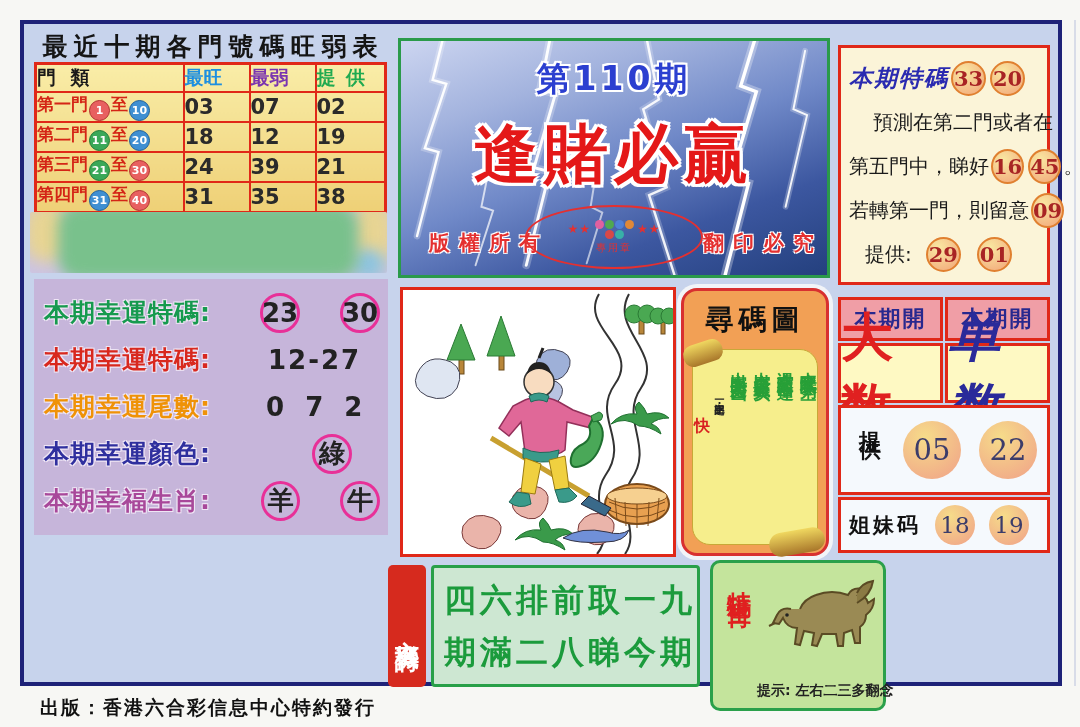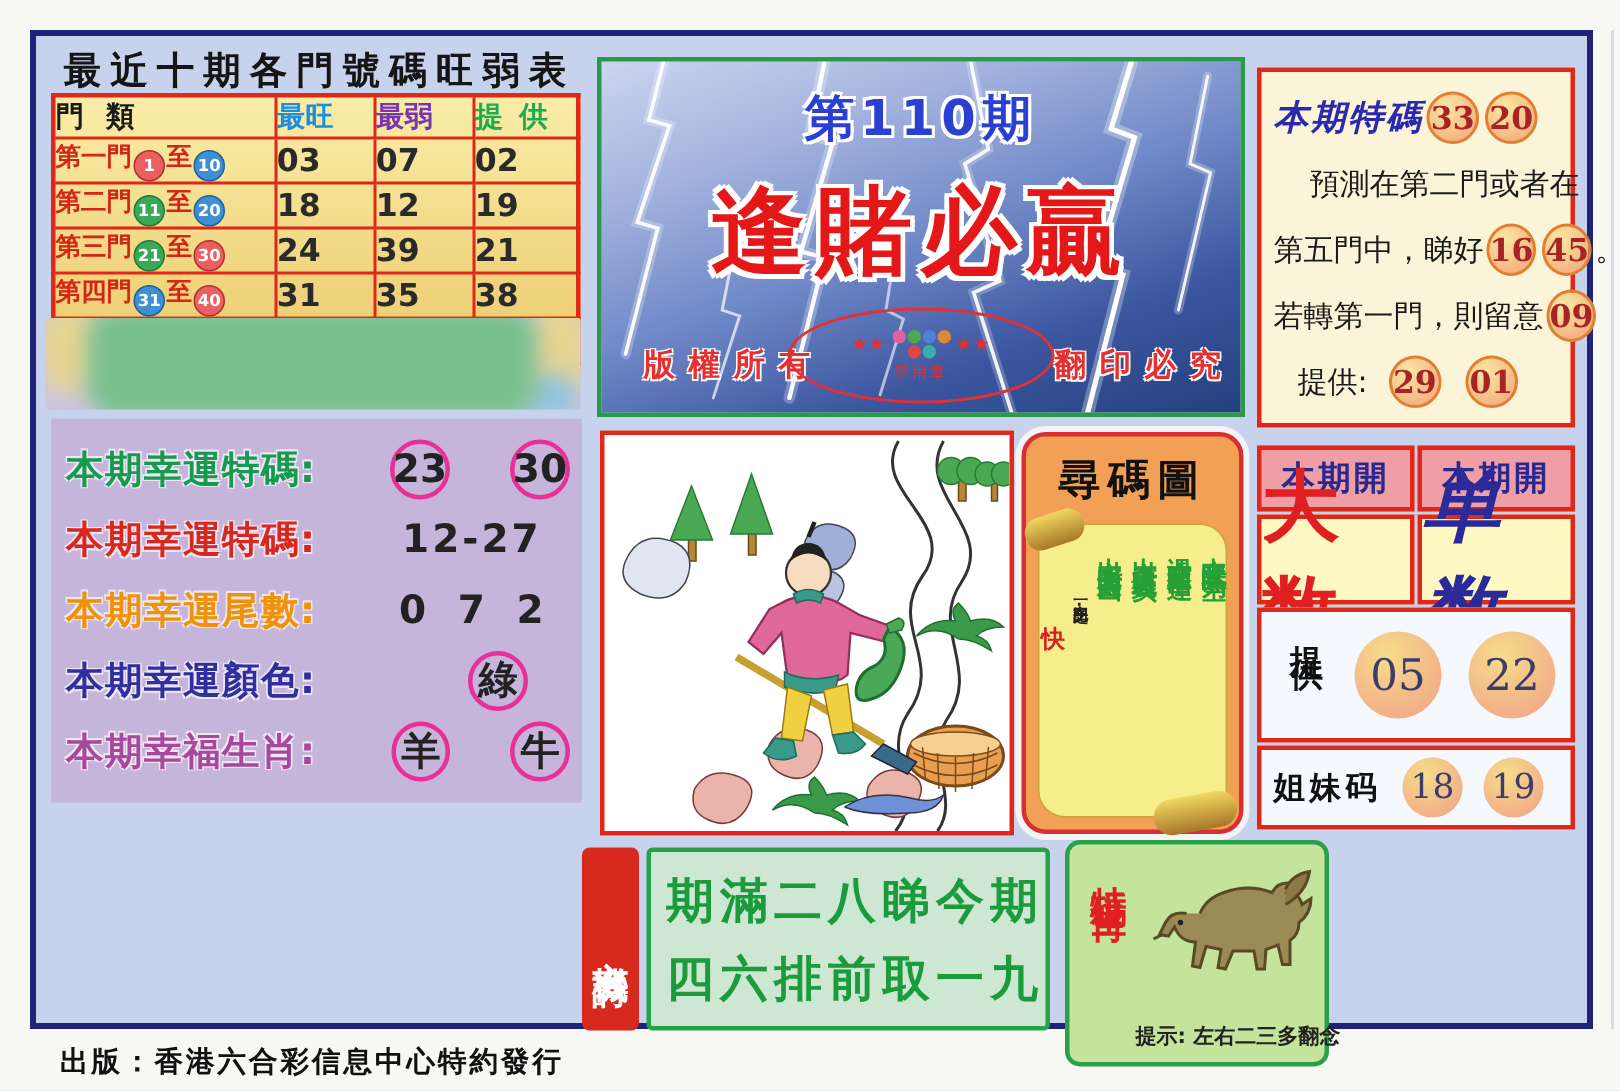--- a/index.html
+++ b/index.html
@@ -357,22 +357,22 @@
       <span class="smballn">18</span>
       <span class="smballn">19</span>
     </div>
   </div>
 
   <div class="poem">
     <div class="poem-label">
       <span>玄機詩</span>
     </div>
     <div class="poem-box">
+      <div class="poem-line">四六排前取一九</div>
       <div class="poem-line">期滿二八睇今期</div>
-      <div class="poem-line">四六排前取一九</div>
     </div>
   </div>
 
   <div class="zodiac">
     <span class="zod-label">特碼生肖</span>
     <svg class="zod-img" width="120" height="88" viewBox="0 0 120 88">
       <path d="M30,40 q-10,-2 -14,6 l-4,8 l6,1 l4,-6 q4,10 14,10 l-2,16 l5,1 l4,-14 l10,2 l-2,12 l5,1 l5,-12 l14,0 l2,12 l5,0 l1,-13 l8,-3 l3,13 l5,0 l0,-16 q6,-4 6,-12 q8,-6 8,-16 l-6,4 q-2,-8 -10,-8 l4,-6 q-10,-2 -14,6 q-16,-6 -32,0 q-12,4 -16,14" fill="#9a8a54" stroke="#5a4a24" stroke-width="2"></path>
       <path d="M96,34 q14,-8 16,-22 q-12,2 -16,12" fill="#8a7a44" stroke="#5a4a24" stroke-width="2"></path>
       <circle cx="26" cy="46" r="1.8" fill="#222"></circle>
       <path d="M14,54 l-6,3" stroke="#5a4a24" stroke-width="2"></path>

